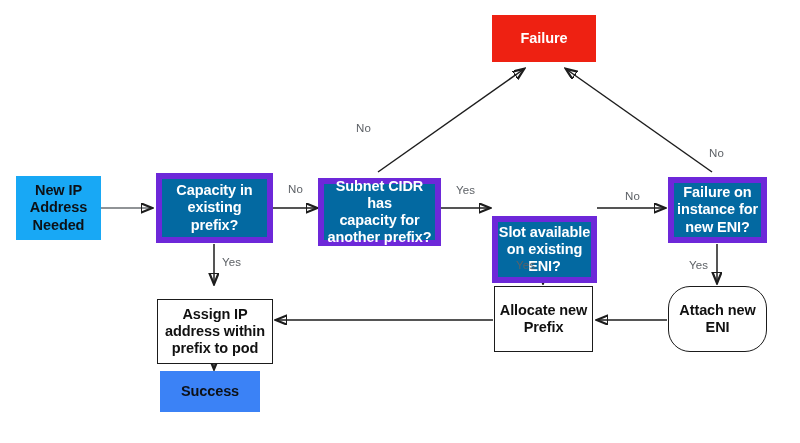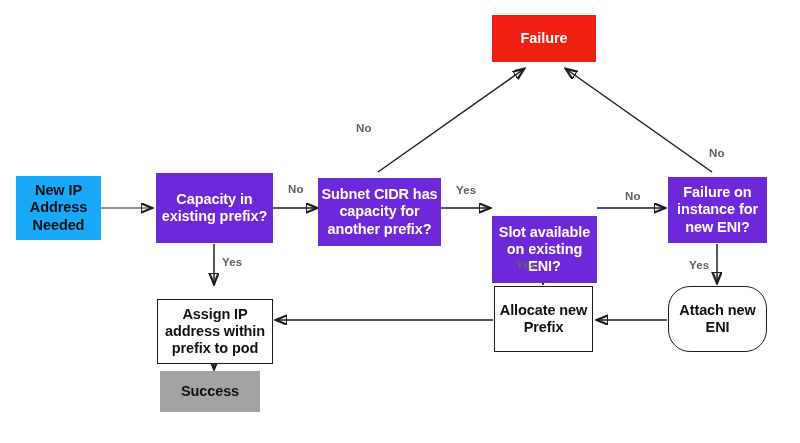--- a/index.html
+++ b/index.html
@@ -24,45 +24,45 @@
     align-items: center;
     justify-content: center;
     text-align: center;
     line-height: 1.18;
     font-size: 14.5px;
     font-weight: bold;
     letter-spacing: -0.1px;
     white-space: pre-line;
   }
   .node.decision {
-    background: #6d28d9;
+    background: #0369a1;
     color: #ffffff;
-    border: 2px solid #6d28d9;
+    border: 6px solid #6d28d9;
   }
   .node.process {
     background: #ffffff;
     color: #111111;
     border: 1.6px solid #1b1b1b;
   }
   .node.start {
     background: #18a8f5;
     color: #0d1116;
   }
   .node.success {
-    background: #a3a3a3;
+    background: #3b82f6;
     color: #0d1116;
   }
   .node.failure {
     background: #ee2112;
     color: #ffffff;
   }
   .edge-label {
     position: absolute;
     font-size: 11.5px;
-    font-weight: bold;
+    font-weight: normal;
     color: #5d6166;
     letter-spacing: 0.1px;
     white-space: nowrap;
     text-align: right;
   }
   svg.edges {
     position: absolute;
     left: 0;
     top: 0;
     width: 800px;

